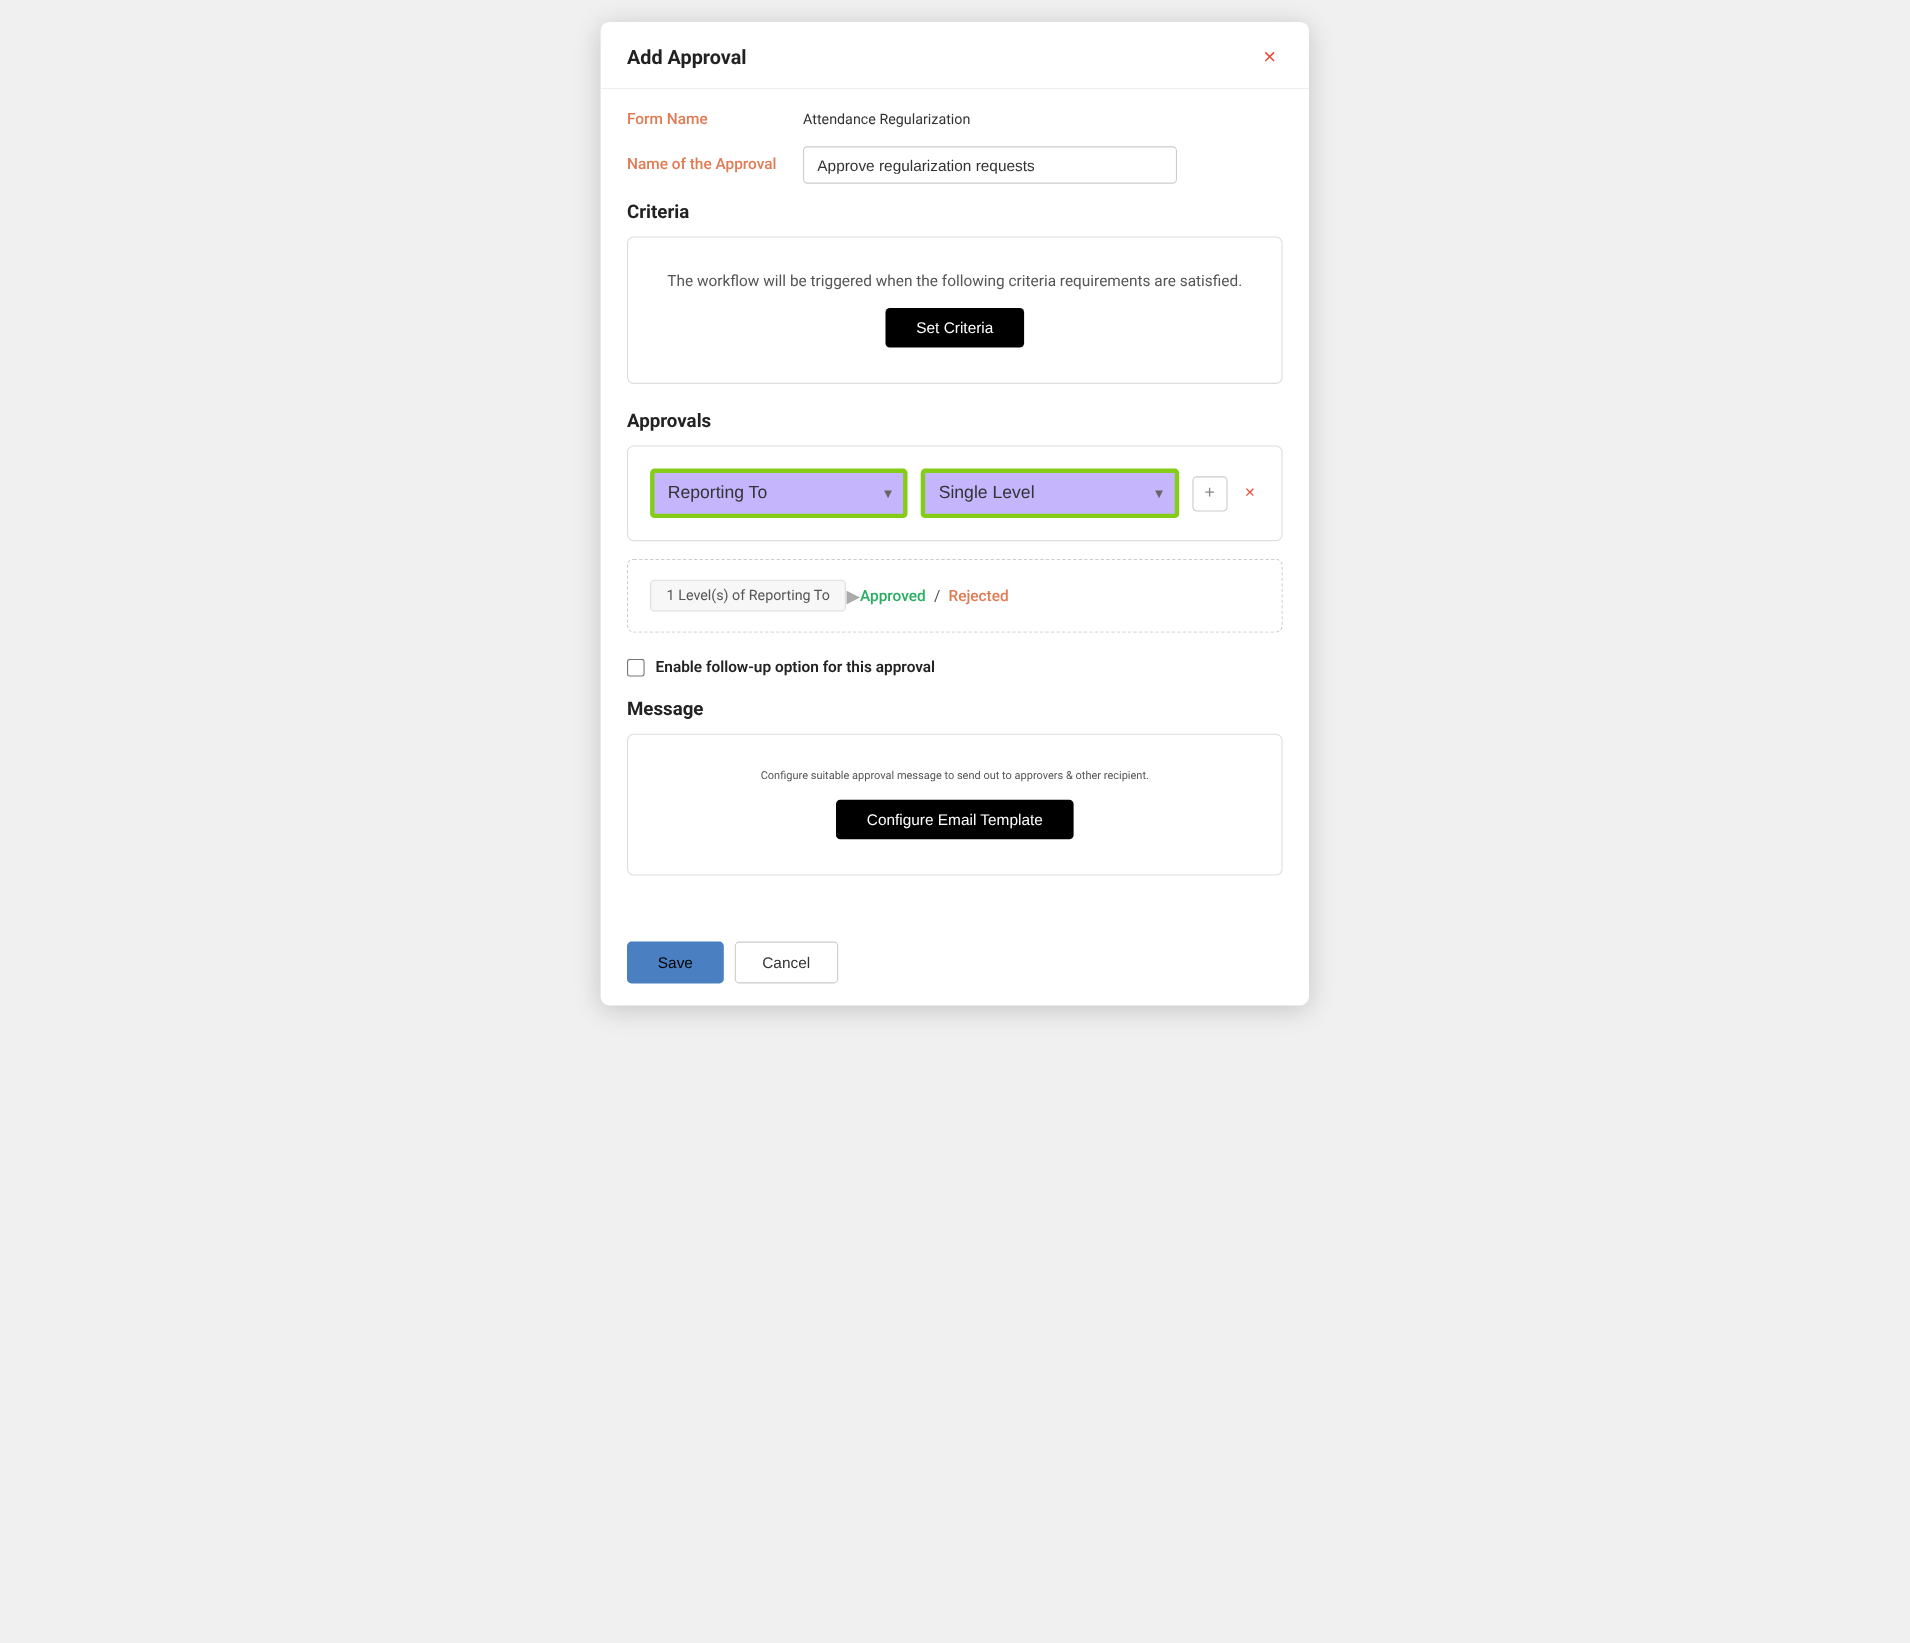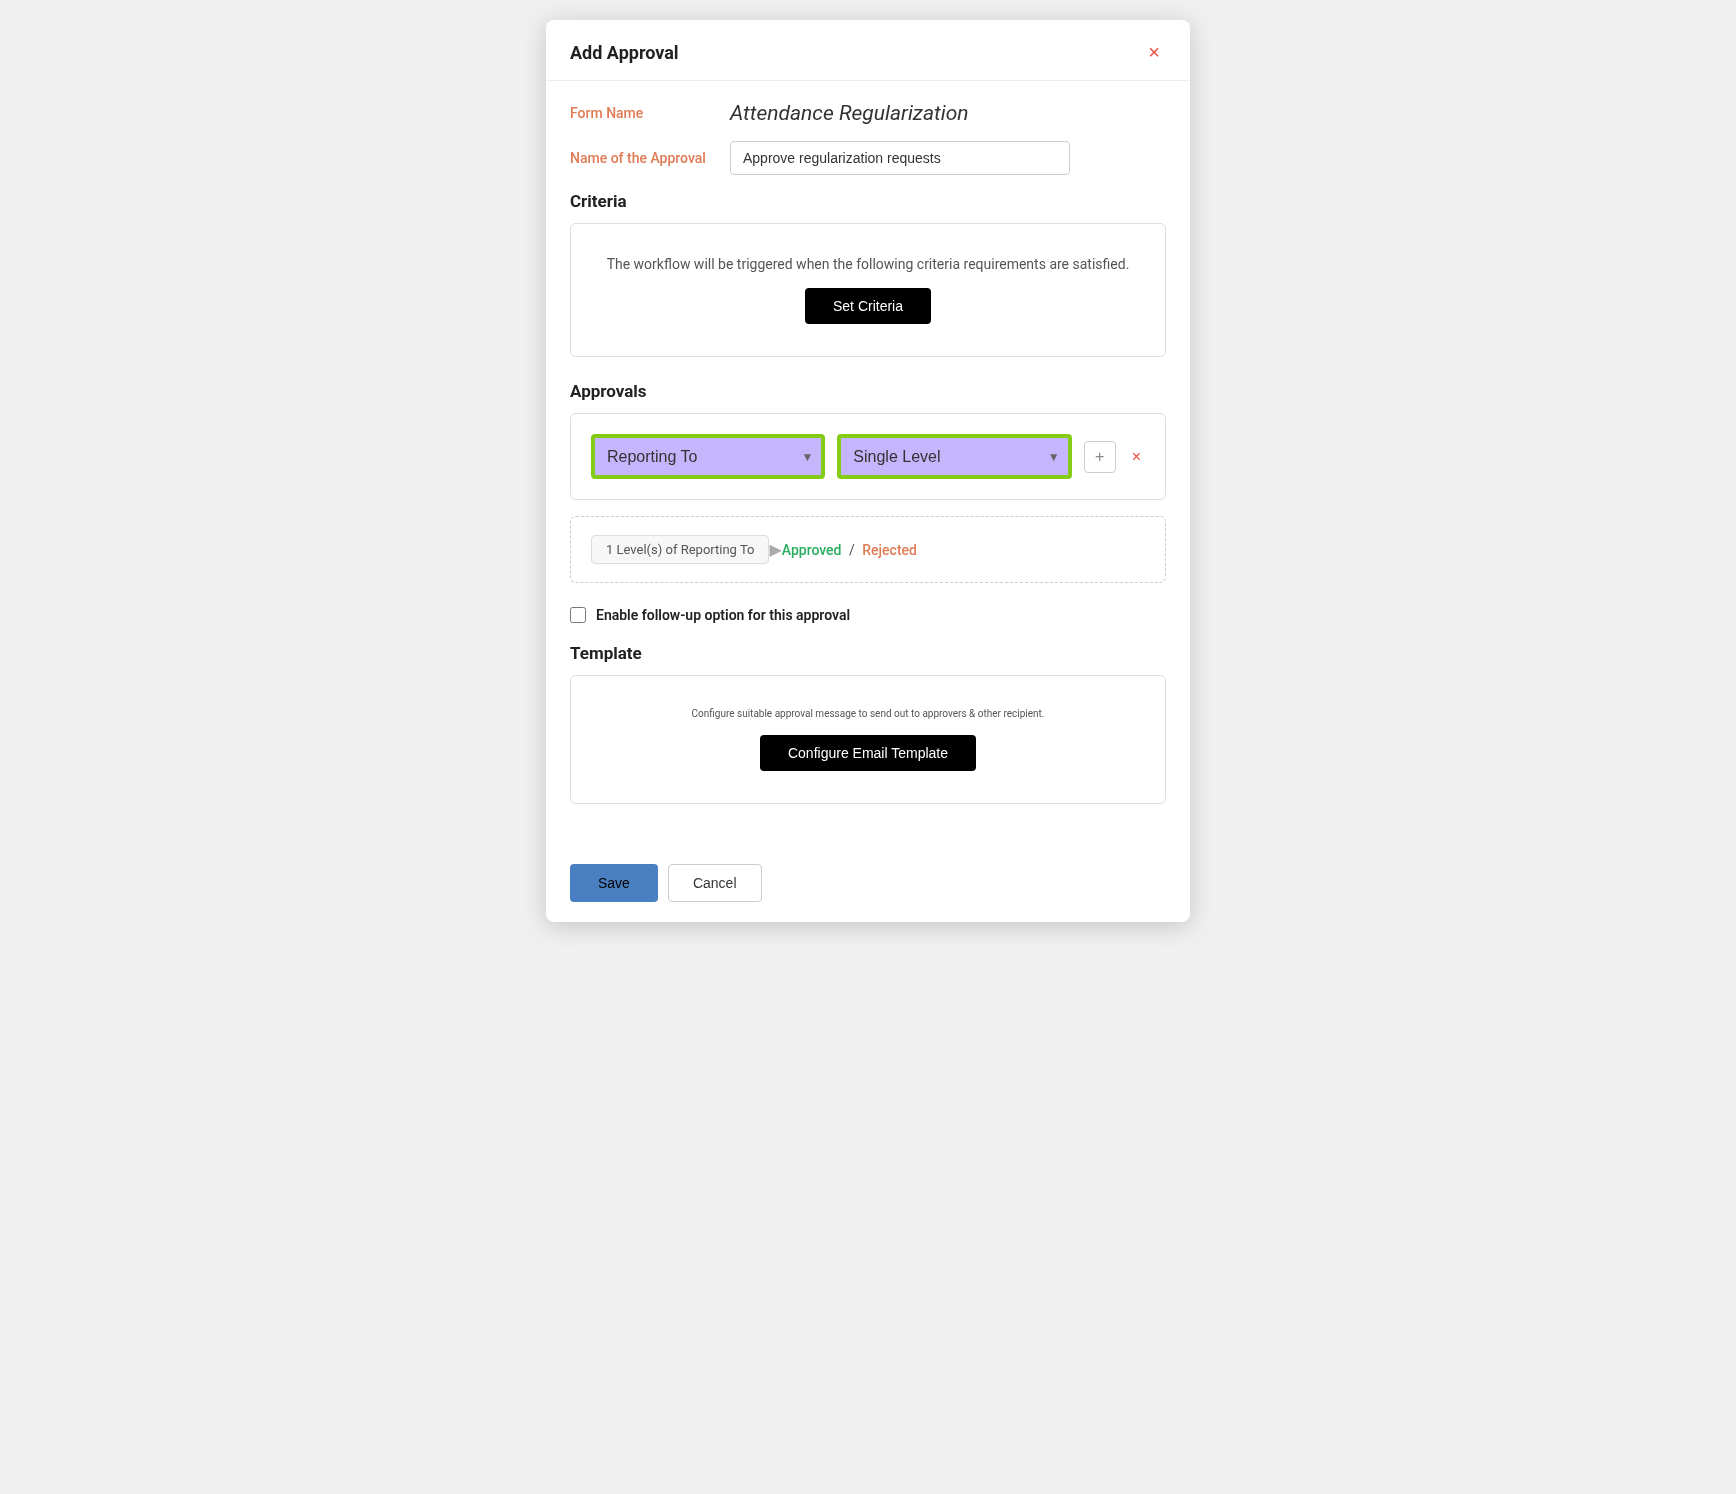--- a/index.html
+++ b/index.html
@@ -51,23 +51,22 @@
       margin-bottom: 16px;
     }
     .field-label {
       color: #e07b54;
       font-size: 14px;
       font-weight: 500;
       width: 160px;
       flex-shrink: 0;
     }
     .field-value-static {
-      font-size: 21px;
+      font-size: 13px;
       color: #333;
-      font-style: italic;
     }
     .field-input {
       border: 1px solid #ccc;
       border-radius: 4px;
       padding: 8px 12px;
       font-size: 14px;
       width: 340px;
       outline: none;
       color: #333;
     }
@@ -313,21 +312,21 @@
         <span class="status-separator">/</span>
         <span class="status-rejected">Rejected</span>
       </span>
     </div>
 
     <div class="followup-row">
       <input type="checkbox" class="followup-checkbox" style="">
       <label class="followup-label">Enable follow-up option for this approval</label>
     </div>
 
-    <div class="section-title">Template</div>
+    <div class="section-title">Message</div>
     <div class="message-box">
       <p class="message-text">Configure suitable approval message to send out to approvers &amp; other recipient.</p>
       <button class="btn-blue">Configure Email Template</button>
     </div>
 
   </div>
 
   <div class="modal-footer">
     <button class="btn-save">Save</button>
     <button class="btn-cancel">Cancel</button>

